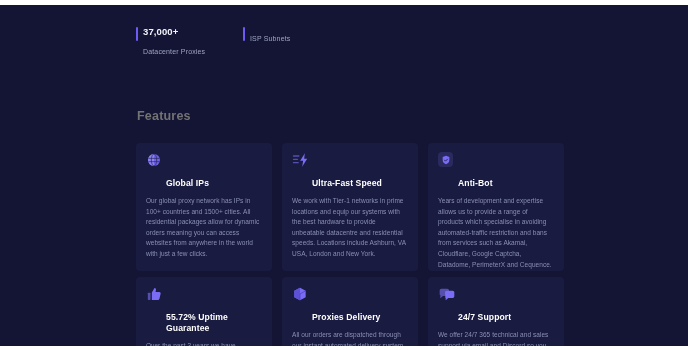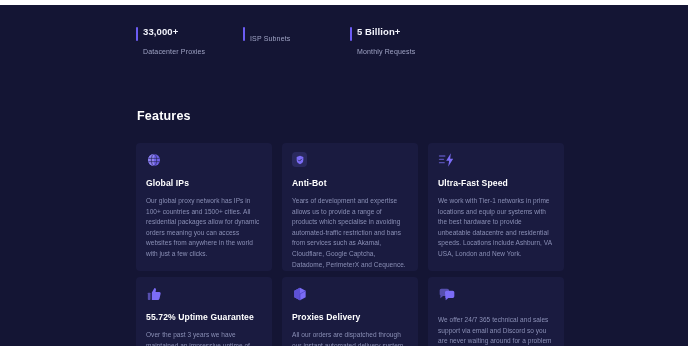--- a/index.html
+++ b/index.html
@@ -60,21 +60,21 @@
     line-height: 10px;
     margin-top: 9px;
     letter-spacing: .15px;
   }
 
   
   #features-heading {
     position: absolute;
     left: 137px;
     top: 104px;
-    color: #ffffff;
+    color: #737373;
     font-size: 12.5px;
     font-weight: bold;
     letter-spacing: .2px;
   }
 
   
   #cards {
     position: absolute;
     left: 136px;
     top: 138px;
@@ -105,99 +105,95 @@
     align-items: center;
     justify-content: center;
   }
   .card .title {
     color: #ffffff;
     font-size: 8.6px;
     font-weight: bold;
     letter-spacing: .1px;
     margin-top: 4px;
     line-height: 11px;
+    margin-left: 20px;
   }
   .card .body {
     color: #8b90b6;
     font-size: 6.5px;
     line-height: 10.6px;
     margin-top: 7px;
     letter-spacing: .05px;
   }
 </style>
 </head>
 <body>
 
 <div id="viewport">
 
   <div id="stats">
 
     <div class="stat">
       <span class="bar"></span>
-      <div class="value">33,000+</div>
+      <div class="value">37,000+</div>
       <div class="label">Datacenter Proxies</div>
     </div>
 
     <div class="stat">
       <span class="bar"></span>
       <div class="label">ISP Subnets</div>
     </div>
 
-    <div class="stat">
-      <span class="bar"></span>
-      <div class="value">5 Billion+</div>
-      <div class="label">Monthly Requests</div>
-    </div>
 
 
   </div>
 
   <div id="features-heading">Features</div>
 
   <div id="cards">
 
     <div class="card">
       <div class="icon">
         <svg width="16" height="16" viewBox="0 0 24 24">
           <circle cx="12" cy="12" r="9" fill="#6f61e8"></circle>
           <path d="M12 3a9 9 0 0 0 0 18" fill="#8d81f0"></path>
           <ellipse cx="12" cy="12" rx="4" ry="9" fill="none" stroke="#2a2a5e" stroke-width="1.1"></ellipse>
           <path d="M3.5 9.5h17M3.5 14.5h17" stroke="#2a2a5e" stroke-width="1.1" fill="none"></path>
         </svg>
       </div>
       <div class="title">Global IPs</div>
       <div class="body">Our global proxy network has IPs in 100+ countries and 1500+ cities. All residential packages allow for dynamic orders meaning you can access websites from anywhere in the world with just a few clicks.</div>
+    </div>
+
+    <div class="card">
+      <div class="icon">
+        <svg width="19" height="16" viewBox="0 0 28 24">
+          <path d="M2 6h8M2 11h6M2 16h7" stroke="#564fae" stroke-width="2" stroke-linecap="round" fill="none"></path>
+          <path d="M19 2l-7 11h4.5l-1.5 9 7.5-12H18l1-8z" fill="#7b6cf6"></path>
+        </svg>
+      </div>
+      <div class="title">Ultra-Fast Speed</div>
+      <div class="body">We work with Tier-1 networks in prime locations and equip our systems with the best hardware to provide unbeatable datacentre and residential speeds. Locations include Ashburn, VA USA, London and New York.</div>
     </div>
 
     <div class="card">
       <div class="icon">
         <div class="icon-chip">
           <svg width="10" height="10" viewBox="0 0 24 24">
             <path d="M12 2l8 3v7c0 5-3.4 8.6-8 10-4.6-1.4-8-5-8-10V5l8-3z" fill="#7b6cf6"></path>
             <path d="M8.4 12.2l2.5 2.5 4.7-4.8" fill="none" stroke="#1a1b40" stroke-width="2" stroke-linecap="round" stroke-linejoin="round"></path>
           </svg>
         </div>
       </div>
       <div class="title">Anti-Bot</div>
       <div class="body">Years of development and expertise allows us to provide a range of products which specialise in avoiding automated-traffic restriction and bans from services such as Akamai, Cloudflare, Google Captcha, Datadome, PerimeterX and Cequence.</div>
     </div>
 
     <div class="card">
       <div class="icon">
-        <svg width="19" height="16" viewBox="0 0 28 24">
-          <path d="M2 6h8M2 11h6M2 16h7" stroke="#564fae" stroke-width="2" stroke-linecap="round" fill="none"></path>
-          <path d="M19 2l-7 11h4.5l-1.5 9 7.5-12H18l1-8z" fill="#7b6cf6"></path>
-        </svg>
-      </div>
-      <div class="title">Ultra-Fast Speed</div>
-      <div class="body">We work with Tier-1 networks in prime locations and equip our systems with the best hardware to provide unbeatable datacentre and residential speeds. Locations include Ashburn, VA USA, London and New York.</div>
-    </div>
-
-    <div class="card">
-      <div class="icon">
         <svg width="17" height="16" viewBox="0 0 24 24">
           <rect x="2" y="10" width="4" height="11" rx="1" fill="#564fae"></rect>
           <path d="M8 21V9.6l4-6.6c1.6 0 2.4 1.2 2.2 2.6L13.6 9h5.6c1.4 0 2.3 1.2 2 2.5l-1.7 7.2c-.2 1.3-1.2 2.3-2.5 2.3H8z" fill="#7b6cf6"></path>
         </svg>
       </div>
       <div class="title">55.72% Uptime Guarantee</div>
       <div class="body">Over the past 3 years we have maintained an impressive uptime of 99.99% uptime across our network. If</div>
     </div>
 
     <div class="card">
@@ -212,18 +208,19 @@
       <div class="body">All our orders are dispatched through our instant automated delivery system via email and applied to your customer</div>
     </div>
 
     <div class="card">
       <div class="icon">
         <svg width="18" height="16" viewBox="0 0 26 24">
           <path d="M2 6.5A2.5 2.5 0 0 1 4.5 4h9A2.5 2.5 0 0 1 16 6.5v6A2.5 2.5 0 0 1 13.5 15H7l-4 3.5V15H4.5A2.5 2.5 0 0 1 2 12.5z" fill="#564fae"></path>
           <path d="M10 9.5A2.5 2.5 0 0 1 12.5 7h9A2.5 2.5 0 0 1 24 9.5v6a2.5 2.5 0 0 1-2.5 2.5H15l-4 3.5V18h-.5z" fill="#7b6cf6"></path>
         </svg>
       </div>
+      <div class="title">24/7 Support</div>
       <div class="body">We offer 24/7 365 technical and sales support via email and Discord so you are never waiting around for a problem to be</div>
     </div>
 
   </div>
 
 </div>
 
 </body></html>

